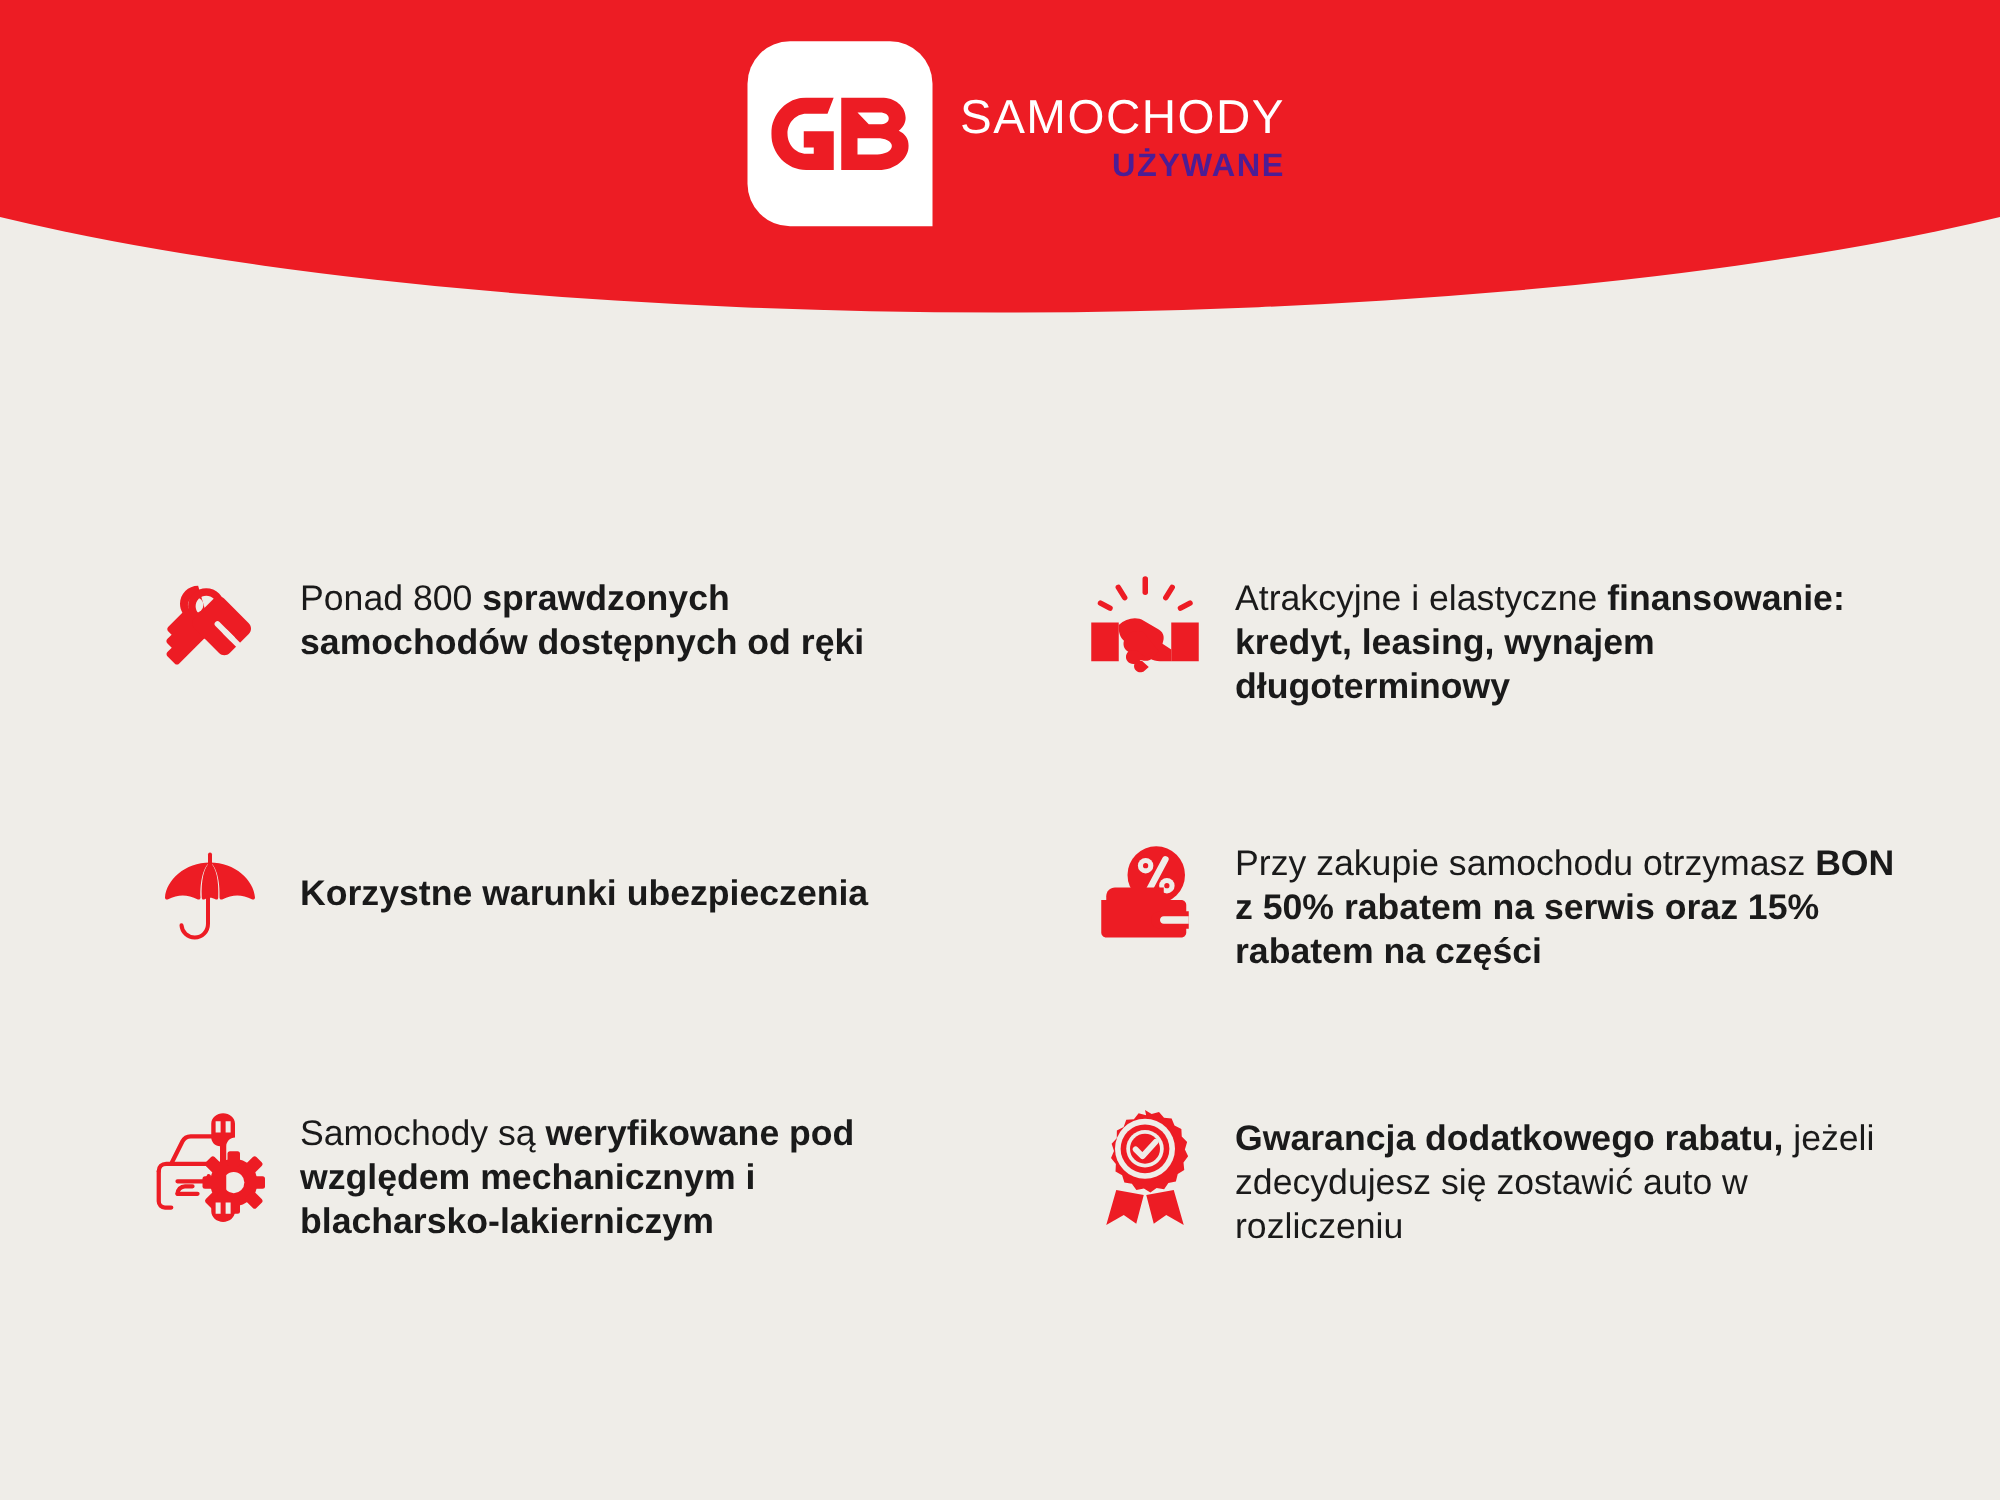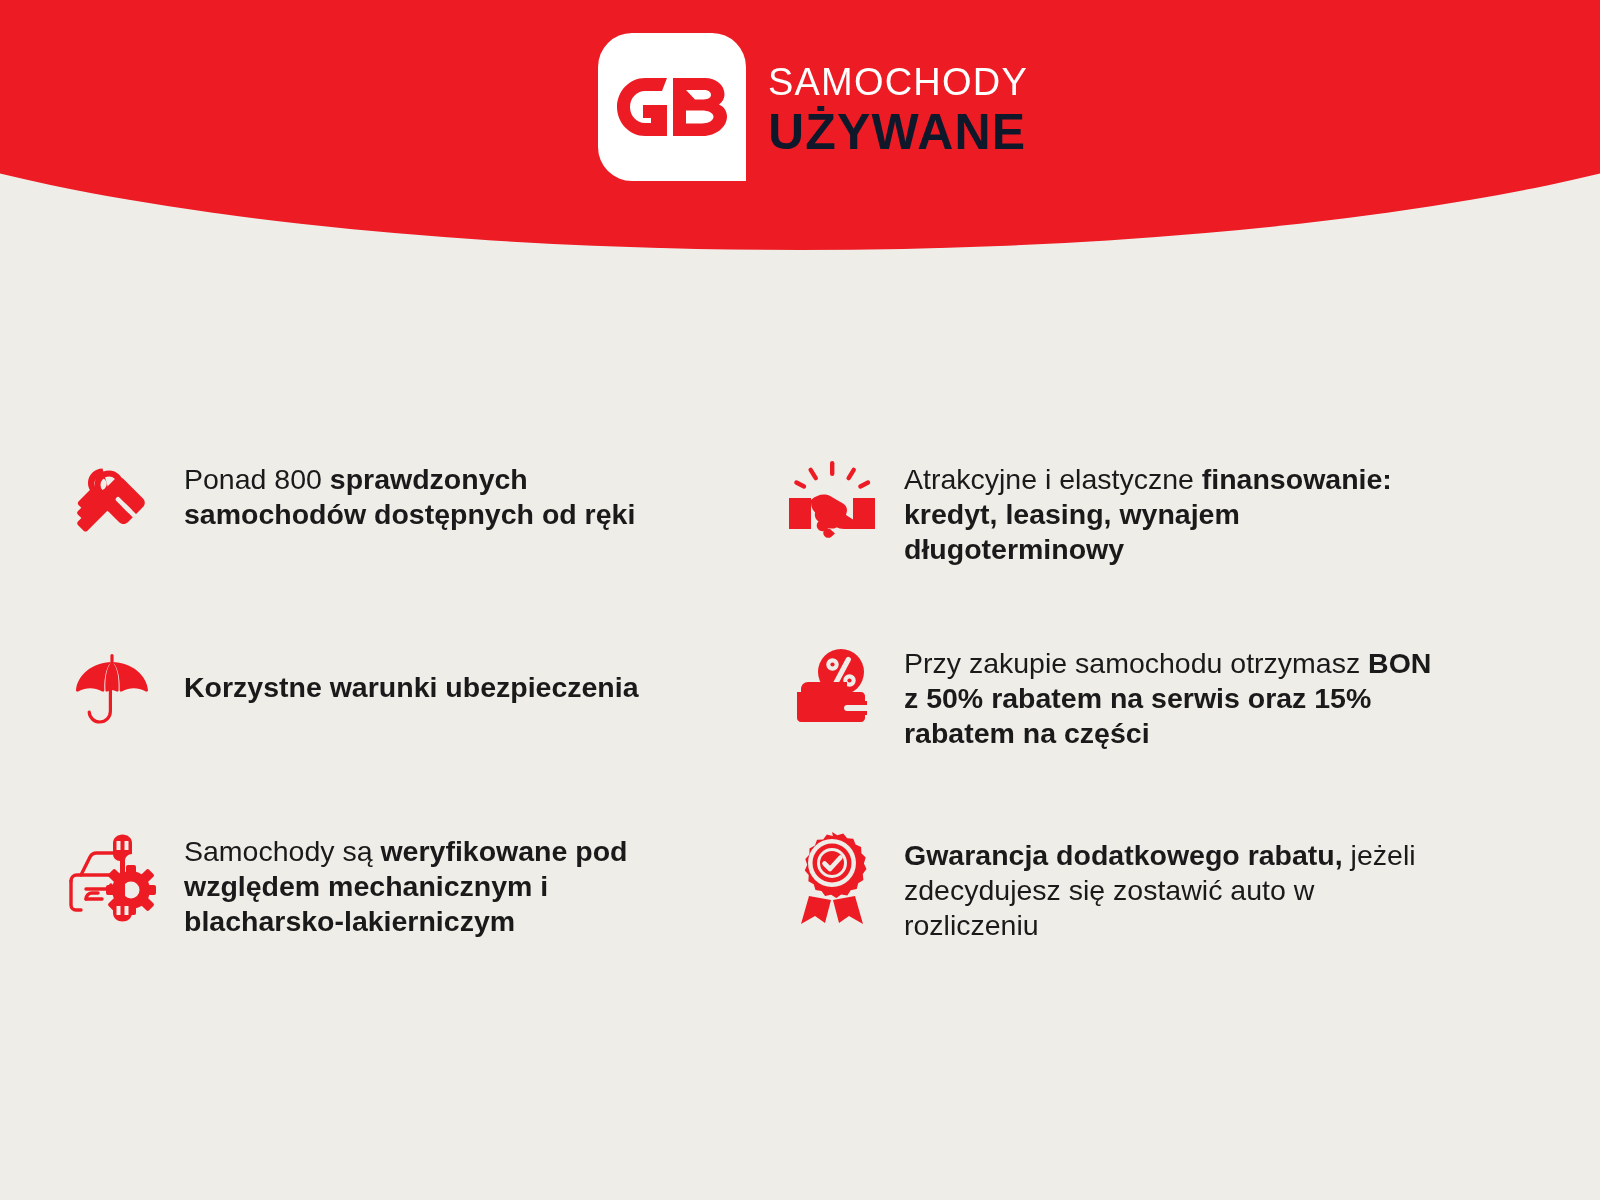--- a/index.html
+++ b/index.html
@@ -50,47 +50,49 @@
     align-items: center;
     justify-content: center;
   }
   .logo-mark svg { display: block; }
   .logo-text {
     display: flex;
     flex-direction: column;
     justify-content: center;
     line-height: 1.0;
     padding-top: 6px;
+    align-items: flex-end;
   }
   .logo-line1 {
     color: #ffffff;
     font-size: 38px;
     font-weight: 400;
     letter-spacing: 1.2px;
   }
   .logo-line2 {
-    color: #0f172a;
-    font-size: 50px;
+    color: #4c1d95;
+    font-size: 26px;
     font-weight: 700;
     letter-spacing: 1.2px;
     margin-top: 6px;
   }
 
   
   .features {
     position: absolute;
     left: 0;
     top: 440px;
     width: 1600px;
     display: grid;
     grid-template-columns: 720px 720px;
     column-gap: 0px;
     row-gap: 0px;
-    padding-left: 64px;
+    padding-left: 120px;
     box-sizing: border-box;
+    gap: 28px;
   }
   .feature {
     display: flex;
     align-items: flex-start;
     gap: 24px;
     min-height: 186px;
   }
   .feature-icon {
     width: 96px;
     min-width: 96px;

